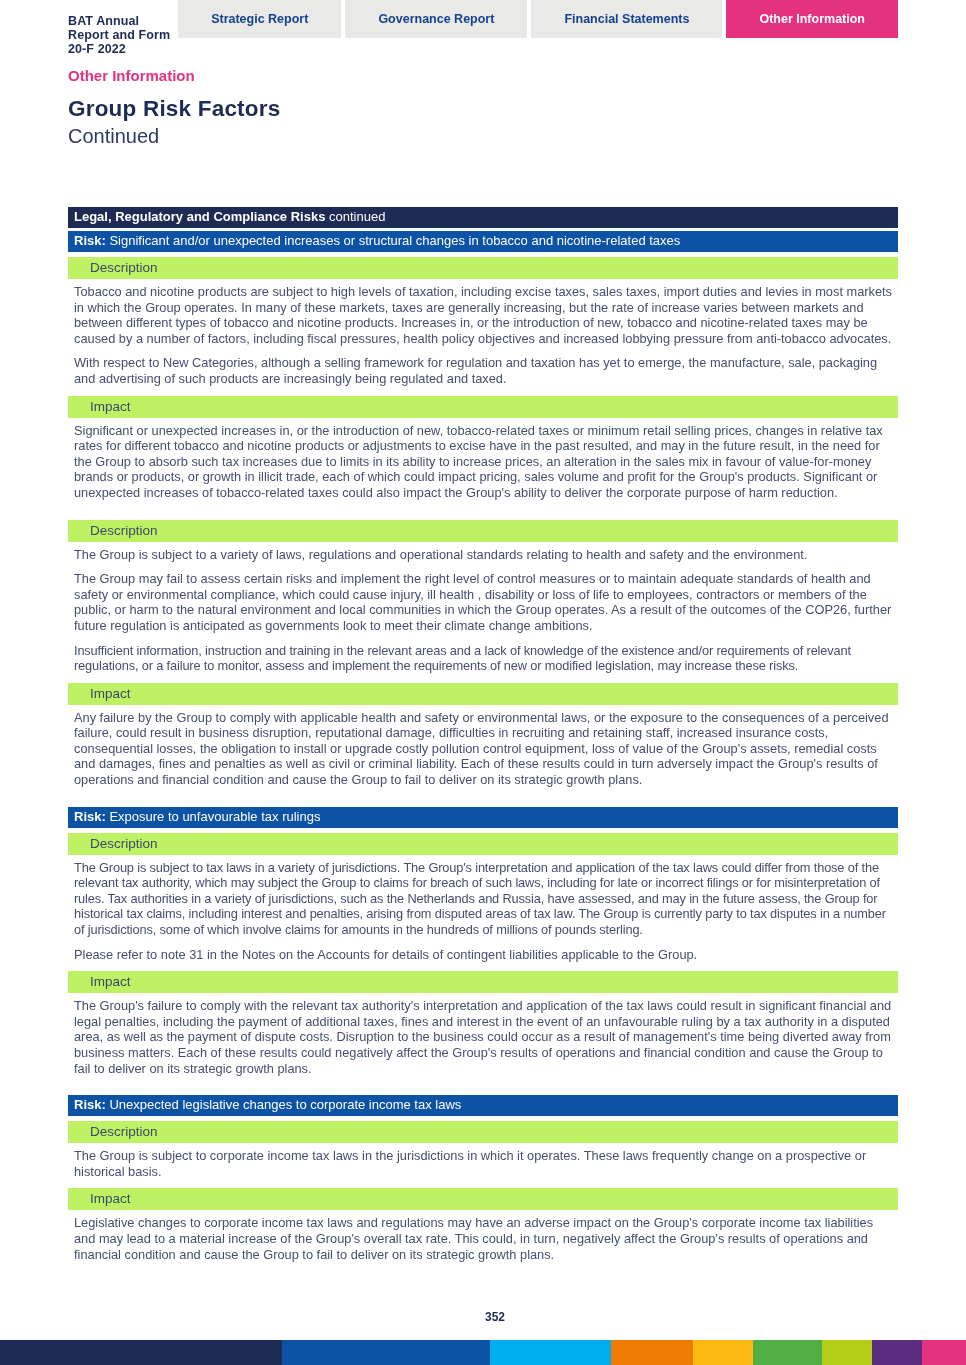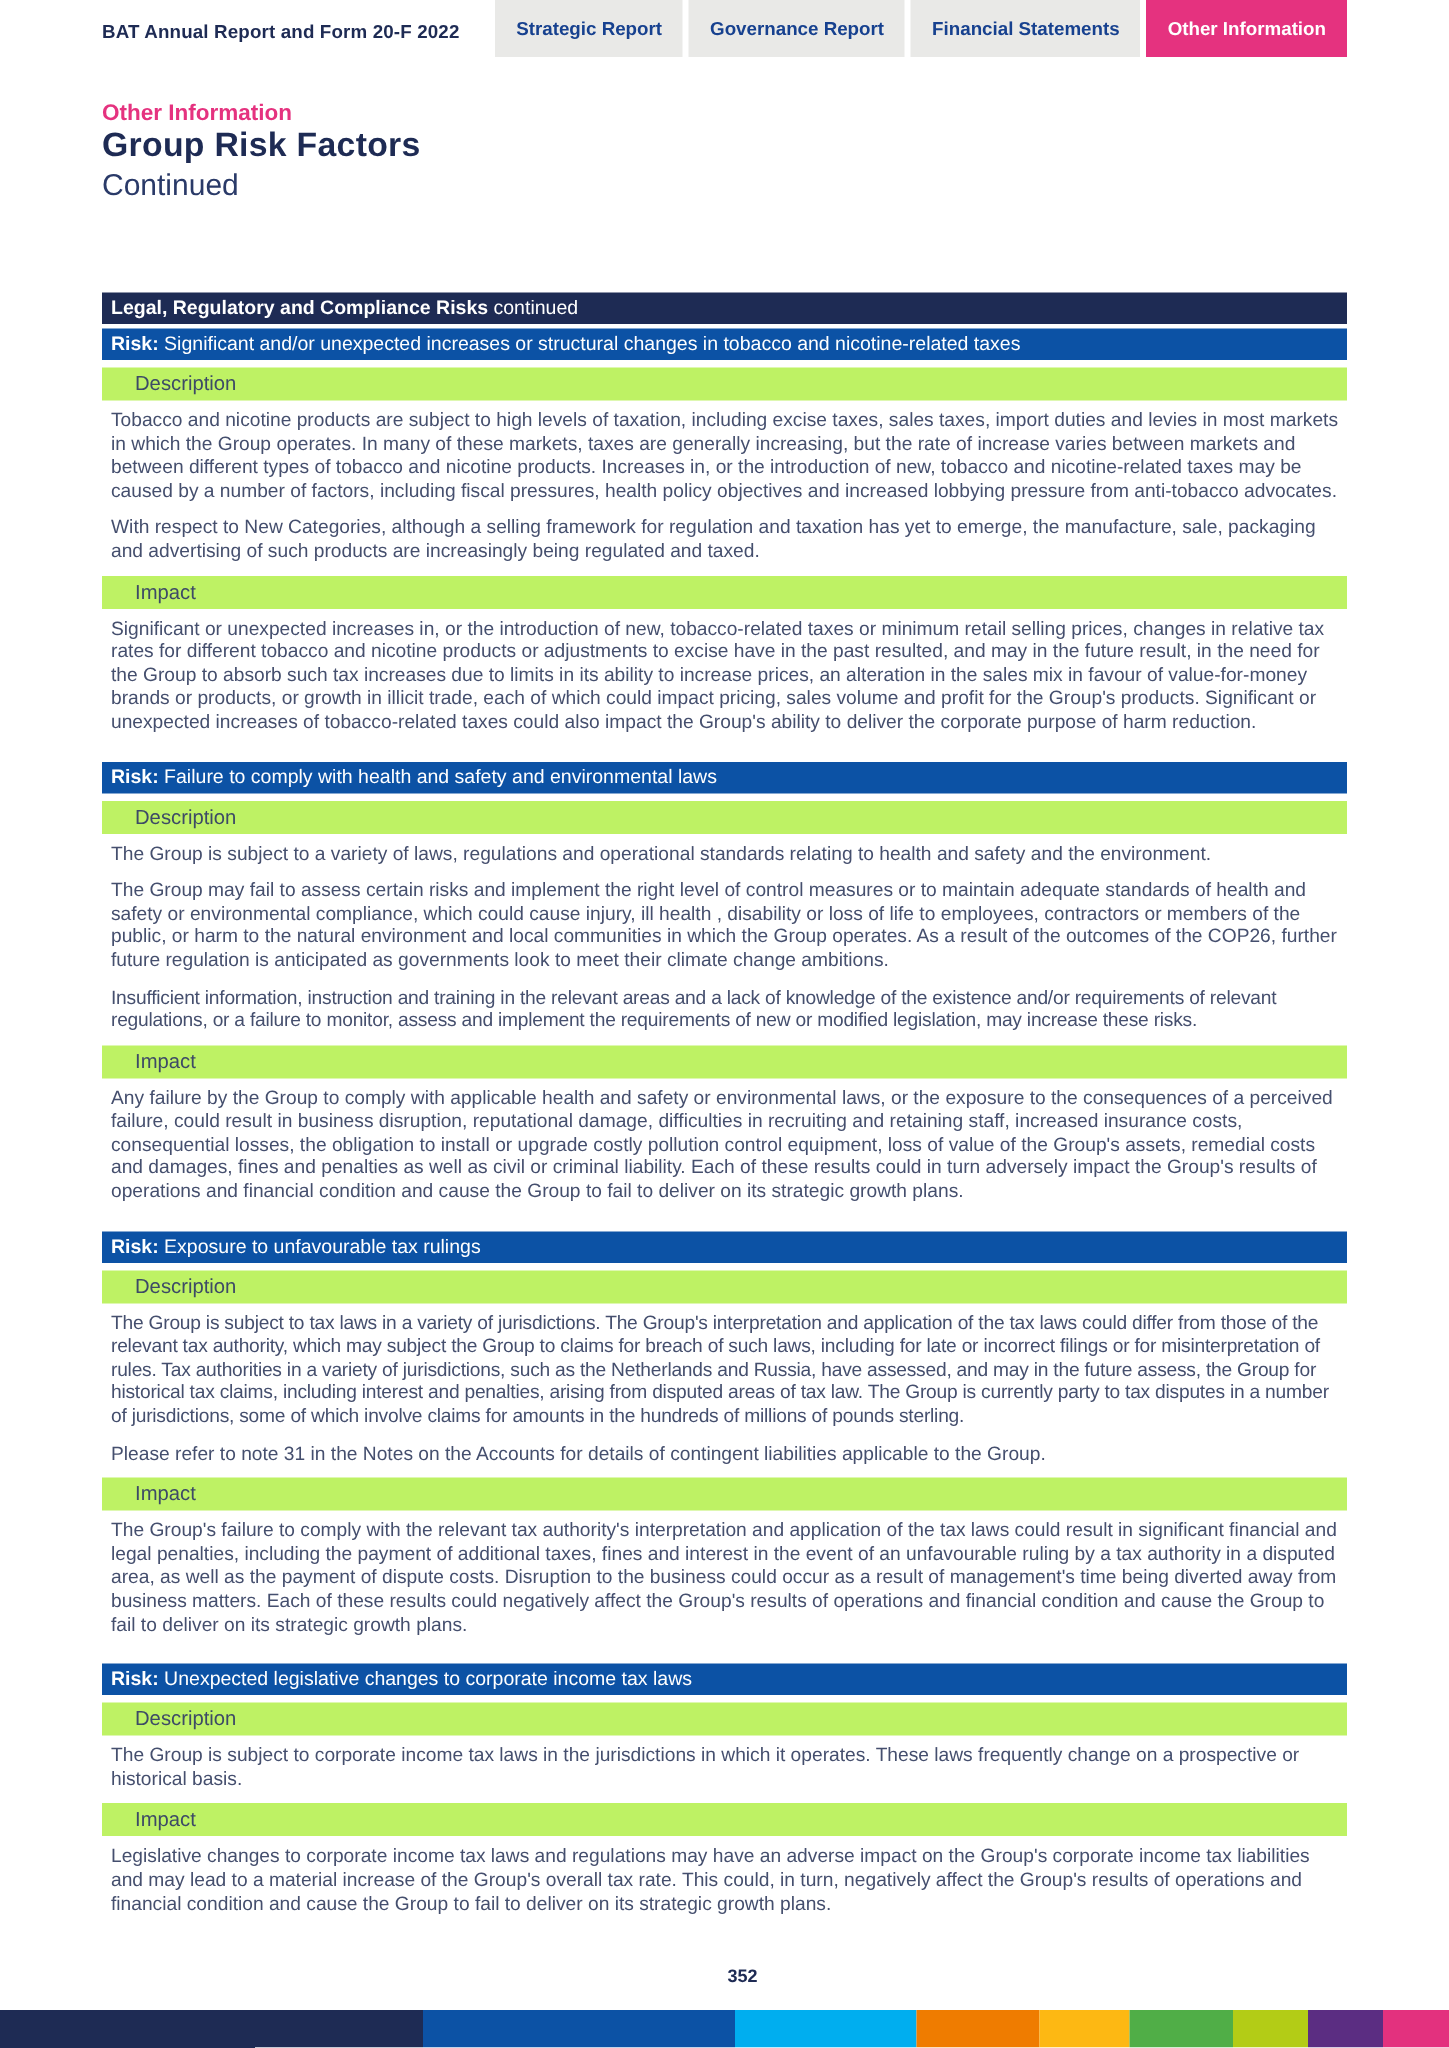--- a/index.html
+++ b/index.html
@@ -30,21 +30,21 @@
   .tabs {
     display: flex;
     gap: 4px;
     margin-right: 68px;
   }
   .tab {
     height: 38px;
     display: flex;
     align-items: center;
     justify-content: center;
-    padding: 0 14px;
+    padding: 0 33px;
     background: #e9e9e7;
     color: #17418f;
     font-weight: bold;
     font-size: 12.5px;
     cursor: pointer;
     white-space: nowrap;
   }
   .tab.active {
     background: #e5327f;
     color: #ffffff;
@@ -52,20 +52,21 @@
 
   
   .content { margin: 0 68px; width: 830px; }
   .eyebrow {
     margin-top: 31px;
     color: #e5327f;
     font-weight: bold;
     font-size: 15px;
   }
   .page-title {
+    margin-top: 12px;
     color: #1e2b54;
     font-weight: bold;
     font-size: 22.5px;
     letter-spacing: 0.2px;
   }
   .page-subtitle {
     margin-top: 3px;
     color: #2a3a68;
     font-size: 20px;
     font-weight: normal;
@@ -158,23 +159,20 @@
         <b>Risk:</b><span> Significant and/or unexpected increases or structural changes in tobacco and nicotine-related taxes</span>
       </div>
       <div class="bar-gray">Description</div>
       <p class="para">Tobacco and nicotine products are subject to high levels of taxation, including excise taxes, sales taxes, import duties and levies in most markets in which the Group operates. In many of these markets, taxes are generally increasing, but the rate of increase varies between markets and between different types of tobacco and nicotine products. Increases in, or the introduction of new, tobacco and nicotine-related taxes may be caused by a number of factors, including fiscal pressures, health policy objectives and increased lobbying pressure from anti-tobacco advocates.</p>
       <p class="para">With respect to New Categories, although a selling framework for regulation and taxation has yet to emerge, the manufacture, sale, packaging and advertising of such products are increasingly being regulated and taxed.</p>
       <div class="bar-gray">Impact</div>
       <p class="para">Significant or unexpected increases in, or the introduction of new, tobacco-related taxes or minimum retail selling prices, changes in relative tax rates for different tobacco and nicotine products or adjustments to excise have in the past resulted, and may in the future result, in the need for the Group to absorb such tax increases due to limits in its ability to increase prices, an alteration in the sales mix in favour of value-for-money brands or products, or growth in illicit trade, each of which could impact pricing, sales volume and profit for the Group's products. Significant or unexpected increases of tobacco-related taxes could also impact the Group's ability to deliver the corporate purpose of harm reduction.</p>
     </div>
 
     <div class="risk-block">
-      <div class="bar bar-blue">
-        <b>Risk:</b><span> Failure to comply with health and safety and environmental laws</span>
-      </div>
       <div class="bar-gray">Description</div>
       <p class="para">The Group is subject to a variety of laws, regulations and operational standards relating to health and safety and the environment.</p>
       <p class="para">The Group may fail to assess certain risks and implement the right level of control measures or to maintain adequate standards of health and safety or environmental compliance, which could cause injury, ill health , disability or loss of life to employees, contractors or members of the public, or harm to the natural environment and local communities in which the Group operates. As a result of the outcomes of the COP26, further future regulation is anticipated as governments look to meet their climate change ambitions.</p>
       <p class="para tight">Insufficient information, instruction and training in the relevant areas and a lack of knowledge of the existence and/or requirements of relevant regulations, or a failure to monitor, assess and implement the requirements of new or modified legislation, may increase these risks.</p>
       <div class="bar-gray">Impact</div>
       <p class="para">Any failure by the Group to comply with applicable health and safety or environmental laws, or the exposure to the consequences of a perceived failure, could result in business disruption, reputational damage, difficulties in recruiting and retaining staff, increased insurance costs, consequential losses, the obligation to install or upgrade costly pollution control equipment, loss of value of the Group's assets, remedial costs and damages, fines and penalties as well as civil or criminal liability. Each of these results could in turn adversely impact the Group's results of operations and financial condition and cause the Group to fail to deliver on its strategic growth plans.</p>
     </div>
 
     <div class="risk-block">
       <div class="bar bar-blue">

